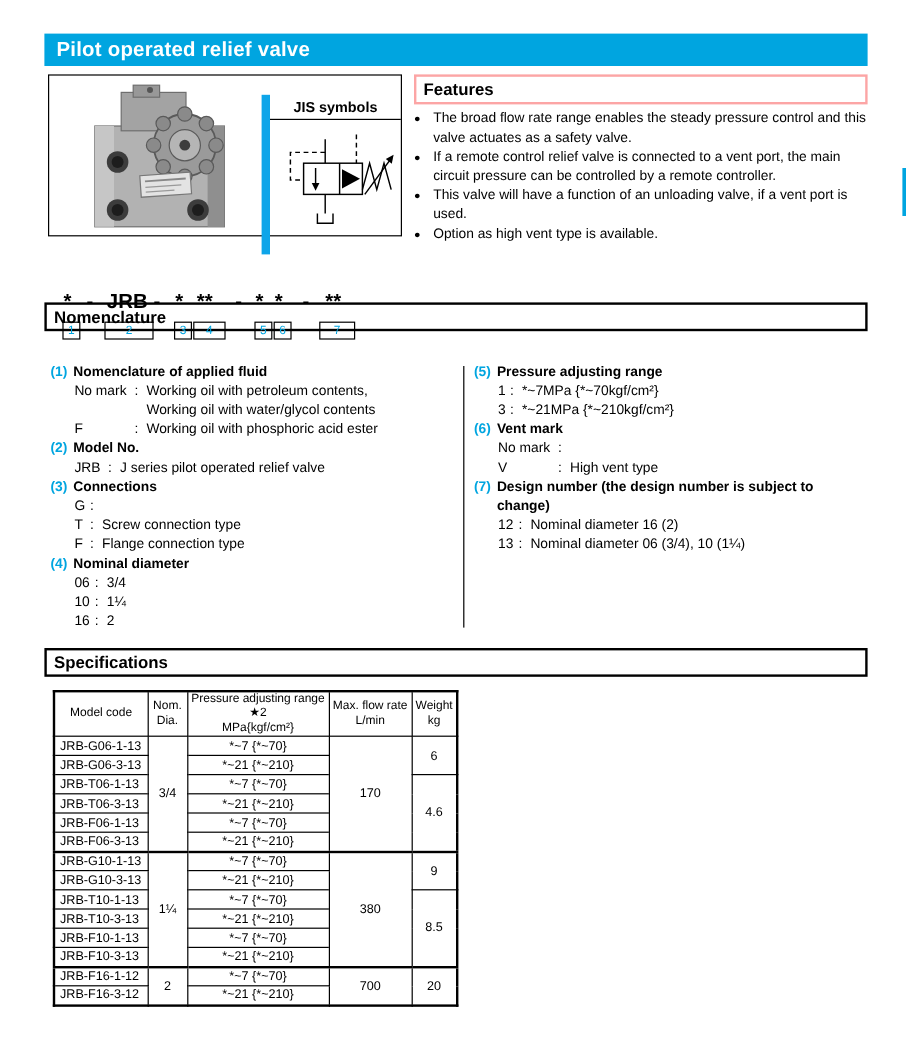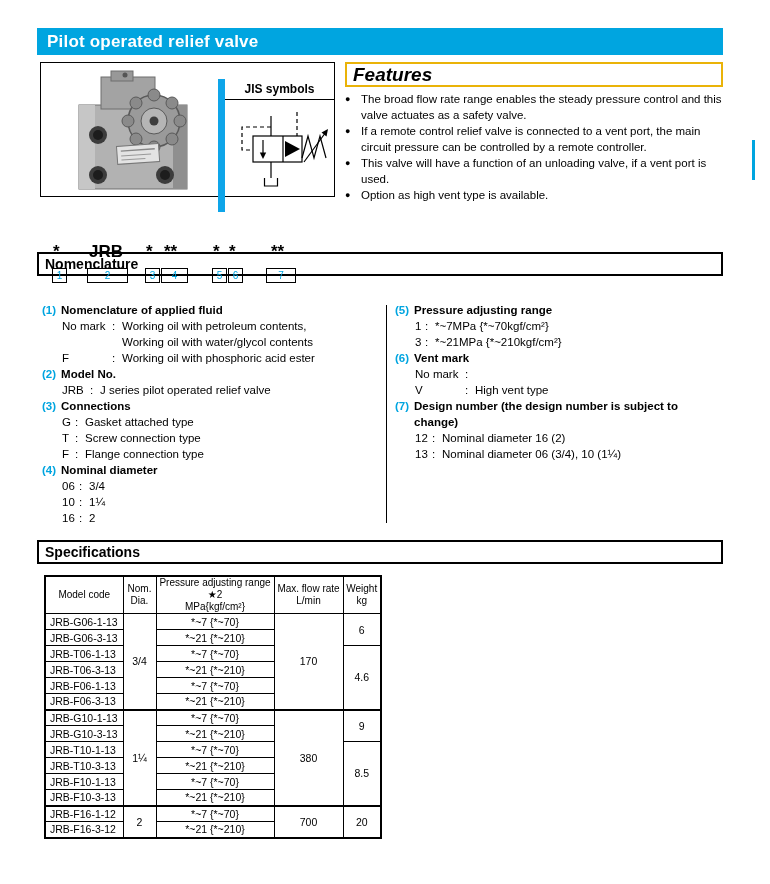--- a/index.html
+++ b/index.html
@@ -13,22 +13,22 @@
             line-height:27px; padding-left:10px; letter-spacing:0.2px; }
 
   
   .photo-box { position:absolute; left:40px; top:62px; width:295px; height:135px; border:1px solid #000; }
   .photo-area { position:absolute; left:0; top:0; width:177px; height:133px; }
   .jis-col { position:absolute; left:177px; top:16px; width:116px; height:133px; border-left:7px solid #0ea5e9; }
   .jis-title { height:21px; border-bottom:1px solid #000; text-align:center; font-weight:bold; font-size:12px; line-height:21px; }
   .jis-draw { position:absolute; left:0; top:21px; width:116px; height:112px; }
 
   
-  .features-box { position:absolute; left:345px; top:62px; width:378px; height:25px; border:2px solid #eab308;
-                  font-size:19px; font-weight:bold; line-height:21px; padding-left:6px;font-style:italic; }
+  .features-box { position:absolute; left:345px; top:62px; width:378px; height:25px; border:2px solid #fca5a5;
+                  font-size:14px; font-weight:bold; line-height:21px; padding-left:6px; }
   .features-list { position:absolute; left:345px; top:92px; width:382px; }
   .feat-item { display:flex; margin-bottom:1px; }
   .feat-bullet { width:16px; font-size:9px; line-height:15.5px; flex:none; }
   .feat-text { font-size:11.5px; line-height:15.5px; }
 
   .side-tab { position:absolute; left:752px; top:140px; width:18px; height:40px; background:#00a5e0; }
 
   
   .section-header { position:absolute; left:37px; width:686px; height:24px; border:2px solid #000;
                     font-size:14px; font-weight:bold; line-height:20px; padding-left:6px; }
@@ -227,21 +227,20 @@
         <span class="v">J series pilot operated relief valve</span>
       </div>
 
     <div class="nhead">
       <span class="nnum">(3)</span>
       <span>Connections</span>
     </div>
     <div class="nitem">
         <span class="k kw13">G</span>
         <span class="colon">:</span>
-        <span class="v">Gasket attached type</span>
       </div>
     <div class="nitem">
         <span class="k kw13">T</span>
         <span class="colon">:</span>
         <span class="v">Screw connection type</span>
       </div>
     <div class="nitem">
         <span class="k kw13">F</span>
         <span class="colon">:</span>
         <span class="v">Flange connection type</span>

